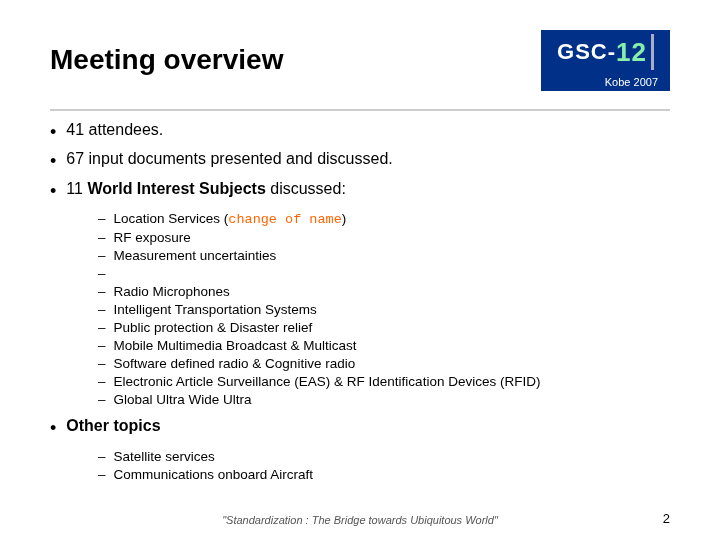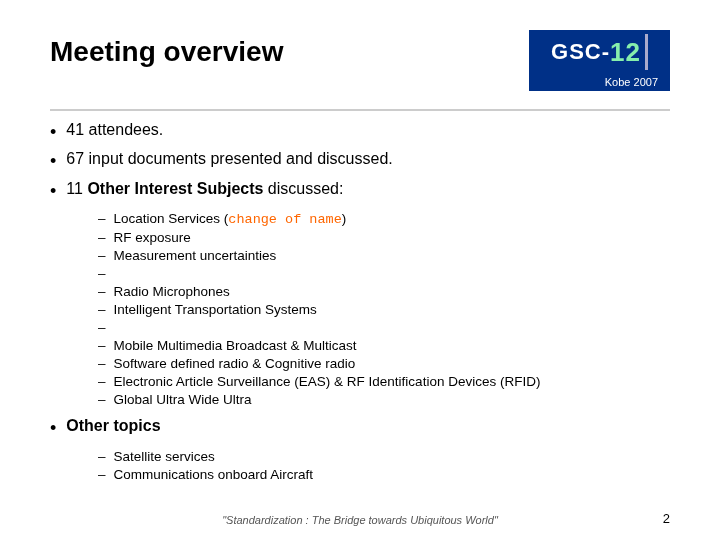--- a/index.html
+++ b/index.html
@@ -20,34 +20,34 @@
     .header {
       display: flex;
       align-items: flex-start;
       justify-content: space-between;
       margin-bottom: 18px;
     }
     .title {
       font-size: 28px;
       font-weight: bold;
       color: #000000;
-      margin-top: 6px;
+      margin-top: 14px;
     }
     .logo {
       display: flex;
       flex-direction: column;
       align-items: flex-end;
       flex-shrink: 0;
     }
     .logo-gsc {
       background: #003087;
       color: #ffffff;
       font-size: 22px;
       font-weight: bold;
-      padding: 4px 22px;
+      padding: 4px 16px;
       letter-spacing: 1px;
       display: flex;
       align-items: center;
     }
     .logo-gsc .number {
       color: #86efac;
       font-size: 26px;
     }
     .logo-gsc .bar {
       width: 3px;
@@ -153,21 +153,21 @@
     <li>
       <span class="bullet-dot">•</span>
       <span>41 attendees.</span>
     </li>
     <li>
       <span class="bullet-dot">•</span>
       <span>67 input documents presented and discussed.</span>
     </li>
     <li>
       <span class="bullet-dot">•</span>
-      <span>11 <strong>Other Interest Subjects</strong> discussed:</span>
+      <span>11 <strong>World Interest Subjects</strong> discussed:</span>
     </li>
   </ul>
 
   <ul class="sub-list">
     <li>
       <span class="dash">–</span>
       <span>Location Services (<span class="highlight">change of name</span>)</span>
     </li>
     <li>
       <span class="dash">–</span>
@@ -183,20 +183,21 @@
     <li>
       <span class="dash">–</span>
       <span>Radio Microphones</span>
     </li>
     <li>
       <span class="dash">–</span>
       <span>Intelligent Transportation Systems</span>
     </li>
     <li>
       <span class="dash">–</span>
+      <span>Public protection &amp; Disaster relief</span>
     </li>
     <li>
       <span class="dash">–</span>
       <span>Mobile Multimedia Broadcast &amp; Multicast</span>
     </li>
     <li>
       <span class="dash">–</span>
       <span>Software defined radio &amp; Cognitive radio</span>
     </li>
     <li>

